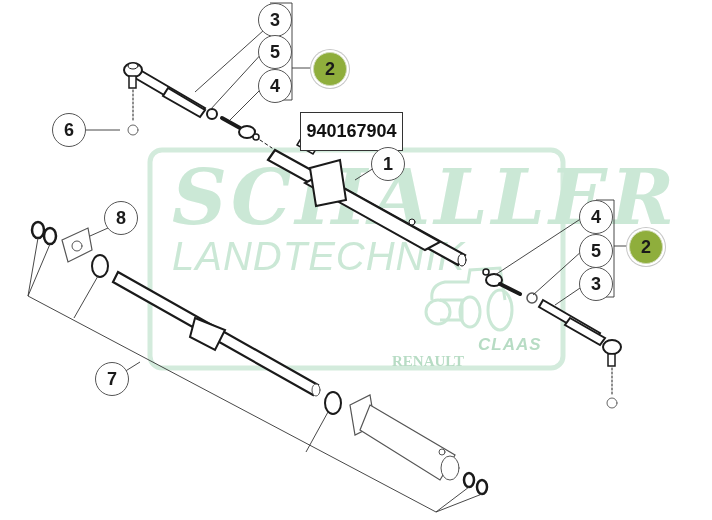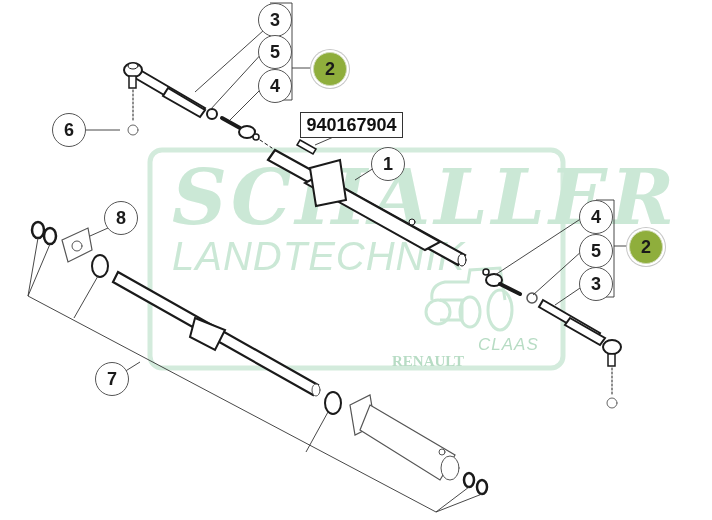--- a/index.html
+++ b/index.html
@@ -1,28 +1,28 @@
 <!DOCTYPE html>
 <html><head>
 <meta charset="utf-8">
 <style>
   html, body { margin:0; padding:0; background:#ffffff; }
   body { width:712px; height:520px; position:relative; overflow:hidden; font-family:"Liberation Sans", sans-serif; }
   #stage { position:absolute; left:0; top:0; width:712px; height:520px; }
   .callout { position:absolute; width:34px; height:34px; border-radius:50%; border:1px solid #555; background:#fff;
              display:flex; align-items:center; justify-content:center; font-size:18px; font-weight:bold; color:#1a1a1a; box-sizing:border-box; }
   .callout.assembly { background:#8fae3c; border:1px solid #cfd9b5; box-shadow:0 0 0 2px #fff, 0 0 0 3px #c7c7c7; color:#1a1a1a; }
-  .partno { position:absolute; left:300px; top:112px; width:103px; height:26px; border:1px solid #333; background:#fff;
+  .partno { position:absolute; left:300px; top:112px; width:103px; height:39px; border:1px solid #333; background:#fff;
             font-size:18px; font-weight:bold; color:#111; display:flex; align-items:center; justify-content:center; box-sizing:border-box; }
   .wm-title { position:absolute; left:172px; top:160px; font-family:"DejaVu Serif", serif; font-style:italic; font-weight:bold;
               font-size:76px; letter-spacing:4px; color:#cbe8d6; line-height:1; }
   .wm-sub { position:absolute; left:172px; top:236px; font-family:"Liberation Sans", sans-serif; font-style:italic;
             font-size:40px; color:#cbe8d6; letter-spacing:1px; line-height:1; }
   .wm-renault { position:absolute; left:392px; top:337px; font-family:"Liberation Serif", serif; font-weight:bold; font-size:15px; color:#b7dcc4;margin-top:16px; }
-  .wm-claas { position:absolute; left:478px; top:335px; font-family:"Liberation Sans", sans-serif; font-weight:normal; font-style:italic; font-size:17px; color:#b7dcc4; letter-spacing:1px;text-align:center; }
+  .wm-claas { position:absolute; left:478px; top:335px; font-family:"Liberation Sans", sans-serif; font-weight:bold; font-style:italic; font-size:17px; color:#b7dcc4; letter-spacing:1px;text-align:center; }
 </style>
 </head>
 <body>
 
 <div id="stage">
 
   <svg width="712" height="520" style="position:absolute;left:0;top:0">
     <rect x="150" y="150" width="413" height="218" rx="12" ry="12" fill="none" stroke="#d3ebdc" stroke-width="5"></rect>
 
     <g stroke="#cbe8d6" stroke-width="3" fill="none">

